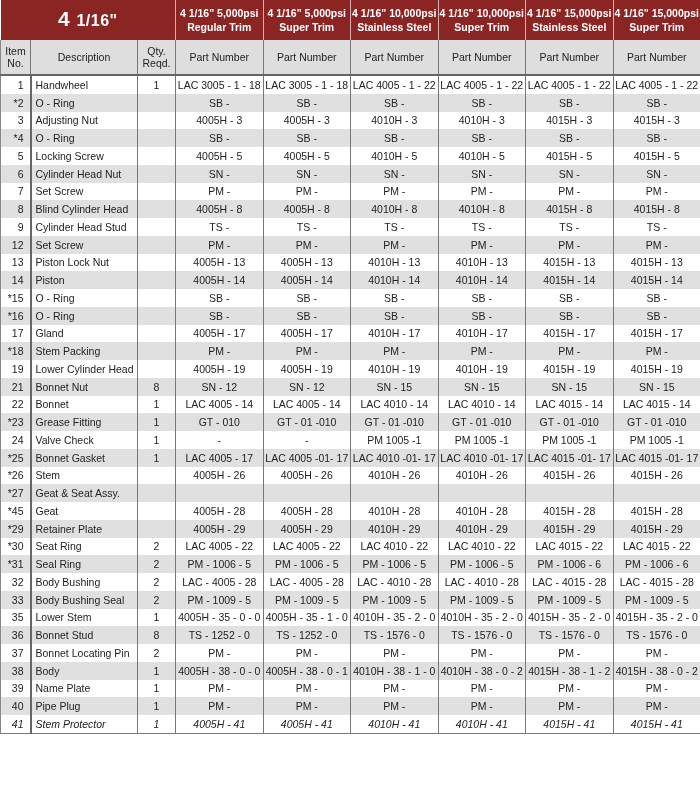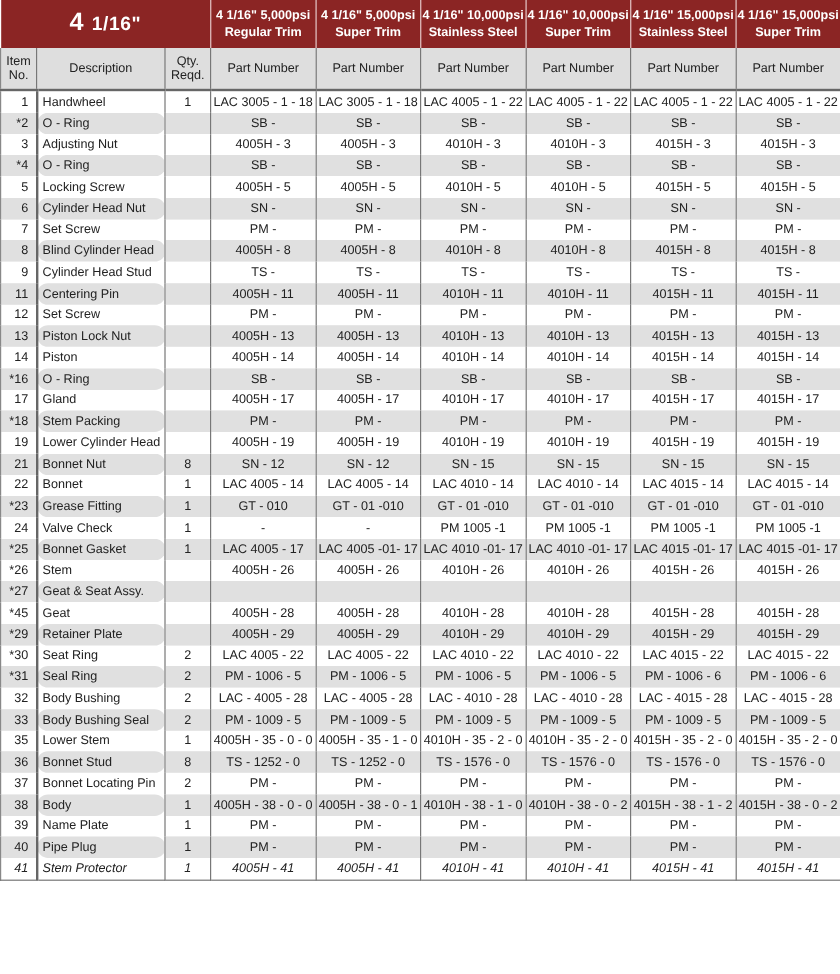--- a/index.html
+++ b/index.html
@@ -53,21 +53,21 @@
     padding: 0 3px;
     font-size: 10.5px;
     white-space: nowrap;
     overflow: hidden;
     border-right: 1px solid #777;
     line-height: 12px;
   }
   tbody tr:nth-child(even) td { background: #e0e0e0; }
   tbody tr:nth-child(odd) td { background: #ffffff; }
   td.item { text-align: right; padding-right: 6px; border-left: 1px solid #888; border-right: 2px solid #666 !important; }
-  td.desc { text-align: left; padding-left: 4px; border-radius: 9px; }
+  td.desc { text-align: left; padding-left: 4px; }
   td.qty { text-align: center; }
   td.part { text-align: center; padding: 0 1px; }
   tbody tr:last-child td { border-bottom: 1px solid #777; font-style: italic; }
 </style>
 </head>
 <body>
 
 <table class="parts">
   <colgroup>
     <col class="c-item">
@@ -196,31 +196,20 @@
         <td class="desc">Cylinder Head  Stud</td>
         <td class="qty"></td>
         <td class="part">TS -</td>
         <td class="part">TS -</td>
         <td class="part">TS -</td>
         <td class="part">TS -</td>
         <td class="part">TS -</td>
         <td class="part">TS -</td>
       </tr>
       <tr>
-        <td class="item">11</td>
-        <td class="desc">Centering Pin</td>
-        <td class="qty"></td>
-        <td class="part">4005H - 11</td>
-        <td class="part">4005H - 11</td>
-        <td class="part">4010H - 11</td>
-        <td class="part">4010H - 11</td>
-        <td class="part">4015H - 11</td>
-        <td class="part">4015H - 11</td>
-      </tr>
-      <tr>
         <td class="item">12</td>
         <td class="desc">Set Screw</td>
         <td class="qty"></td>
         <td class="part">PM -</td>
         <td class="part">PM -</td>
         <td class="part">PM -</td>
         <td class="part">PM -</td>
         <td class="part">PM -</td>
         <td class="part">PM -</td>
       </tr>
@@ -238,20 +227,31 @@
       <tr>
         <td class="item">14</td>
         <td class="desc">Piston</td>
         <td class="qty"></td>
         <td class="part">4005H - 14</td>
         <td class="part">4005H - 14</td>
         <td class="part">4010H - 14</td>
         <td class="part">4010H - 14</td>
         <td class="part">4015H - 14</td>
         <td class="part">4015H - 14</td>
+      </tr>
+      <tr>
+        <td class="item">*15</td>
+        <td class="desc">O - Ring</td>
+        <td class="qty"></td>
+        <td class="part">SB -</td>
+        <td class="part">SB -</td>
+        <td class="part">SB -</td>
+        <td class="part">SB -</td>
+        <td class="part">SB -</td>
+        <td class="part">SB -</td>
       </tr>
       <tr>
         <td class="item">*16</td>
         <td class="desc">O - Ring</td>
         <td class="qty"></td>
         <td class="part">SB -</td>
         <td class="part">SB -</td>
         <td class="part">SB -</td>
         <td class="part">SB -</td>
         <td class="part">SB -</td>

